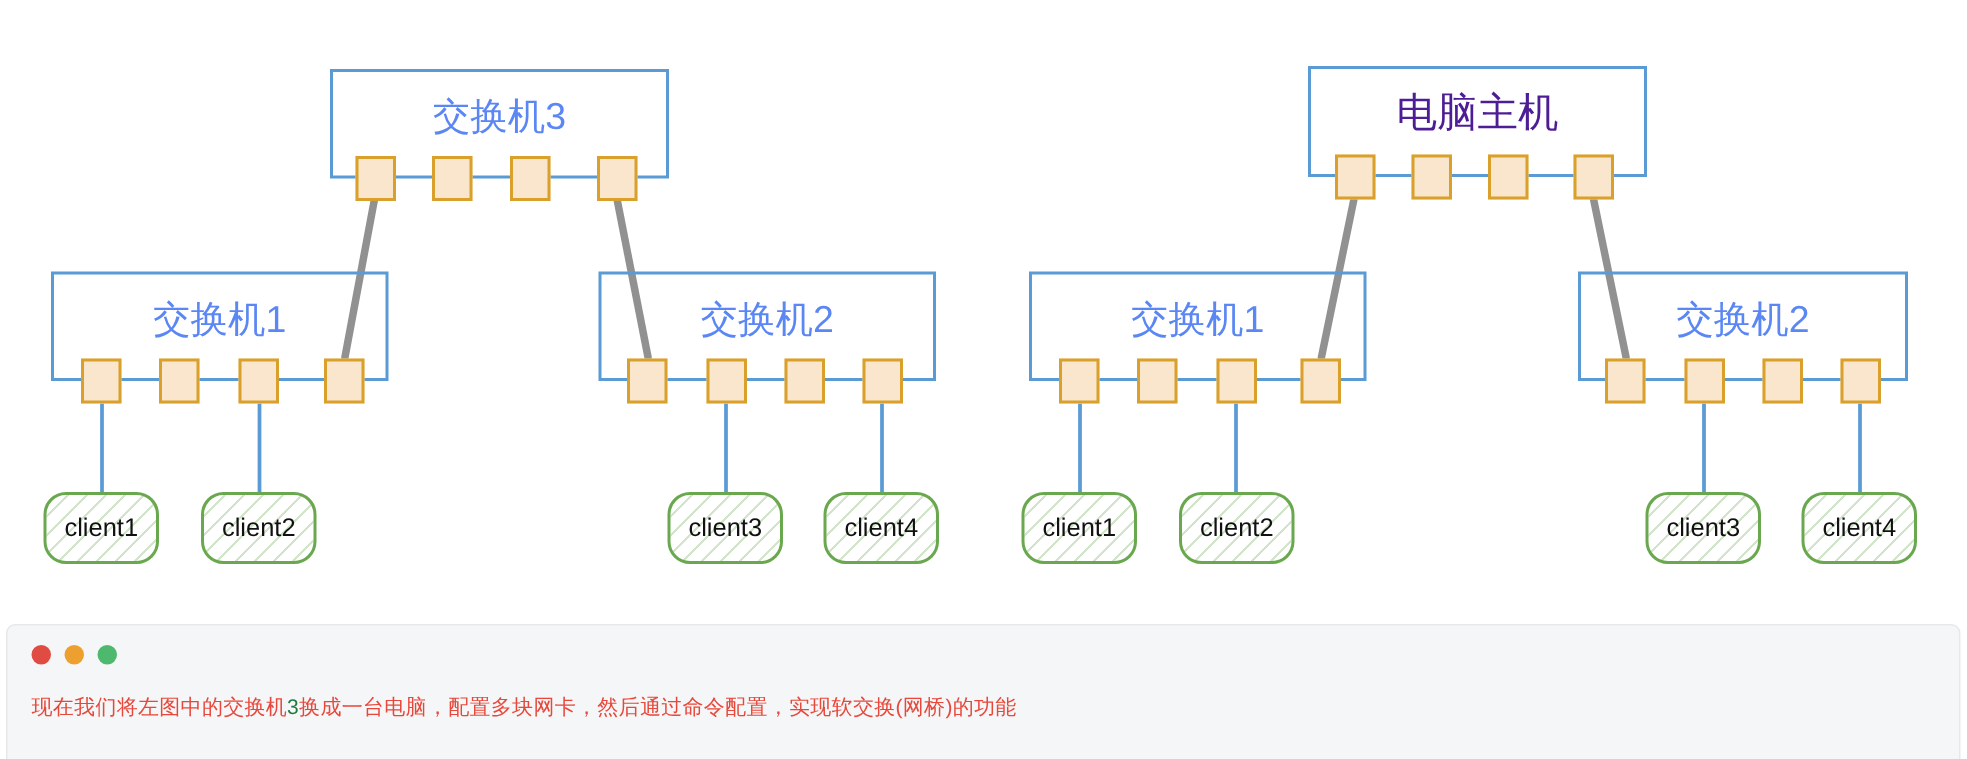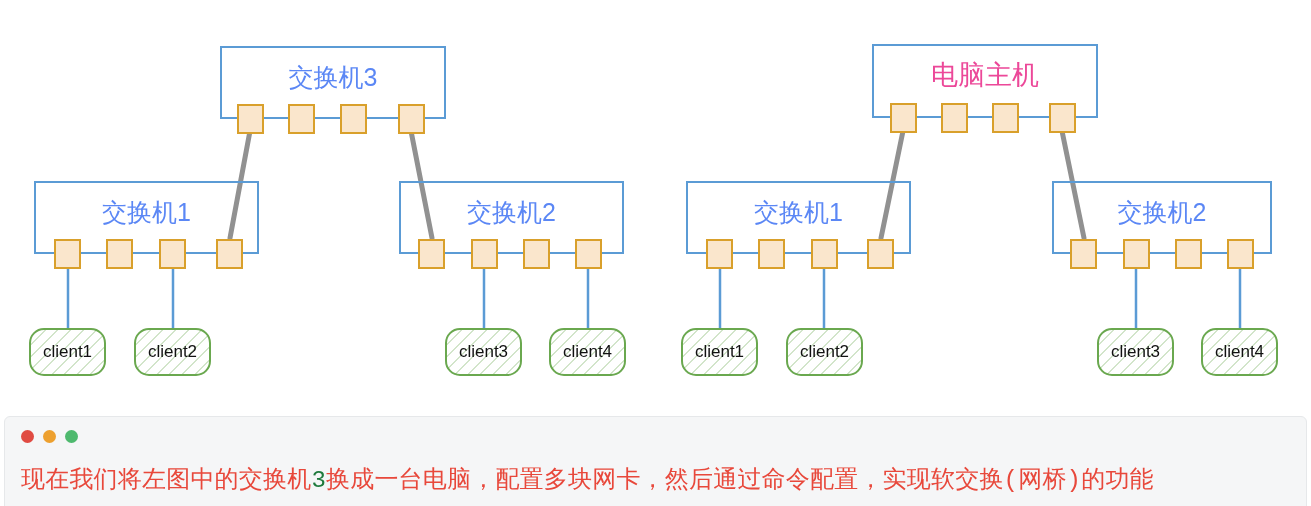--- a/index.html
+++ b/index.html
@@ -25,21 +25,21 @@
   .switch-label{
     position:absolute;
     left:0;right:0;
     text-align:center;
     color:#5b87f5;
     font-size:25px;
     letter-spacing:0px;
     white-space:nowrap;
   }
   .switch-label.host{
-    color:#ec4899;
+    color:#4c1d95;
     font-size:27px;
   }
 
   .port{
     position:absolute;
     width:27px;height:30px;
     background:#fae6cc;
     border:2px solid #d9a02b;
     box-sizing:border-box;
   }
@@ -71,22 +71,22 @@
     border:1px solid #e6e8ea;
     border-radius:6px;
     box-sizing:border-box;
   }
   #dots{position:absolute;left:16px;top:13px;display:flex;gap:9px;}
   .dot{width:13px;height:13px;border-radius:50%;}
   #caption-text{
     position:absolute;
     left:16px;top:46px;right:12px;
     color:#e8483b;
-    font-size:24px;
-    font-family:Liberation Mono, monospace;
+    font-size:14px;
+    font-family:Liberation Sans, sans-serif;
     white-space:nowrap;
     letter-spacing:.2px;
   }
   #caption-text .hl{color:#1f7a3d;}
 </style>
 </head>
 <body>
 
 <div id="stage">
 

